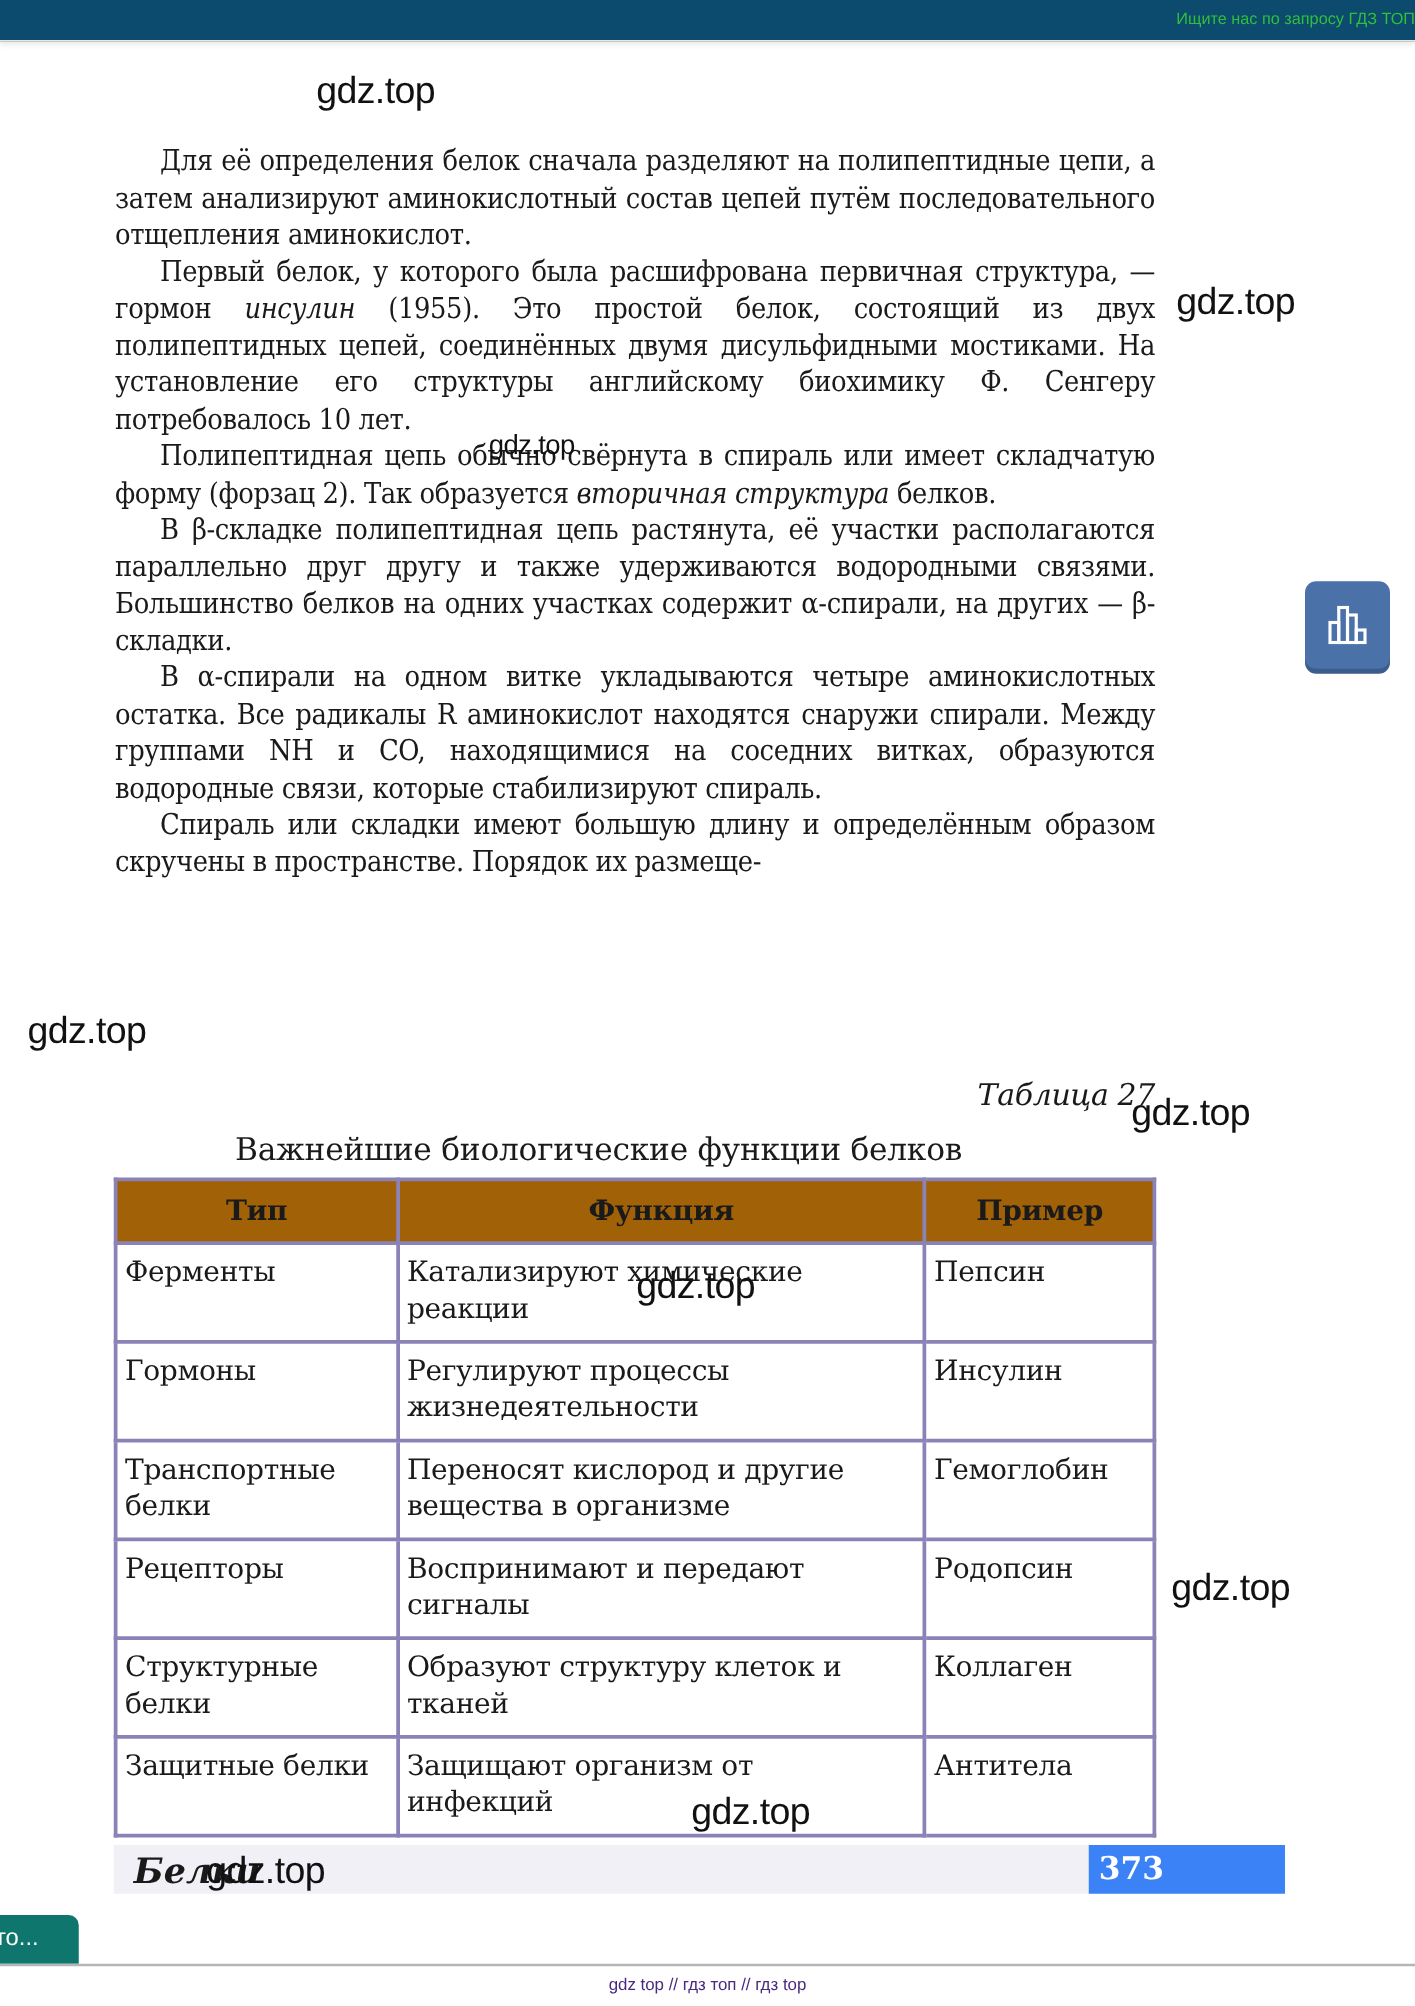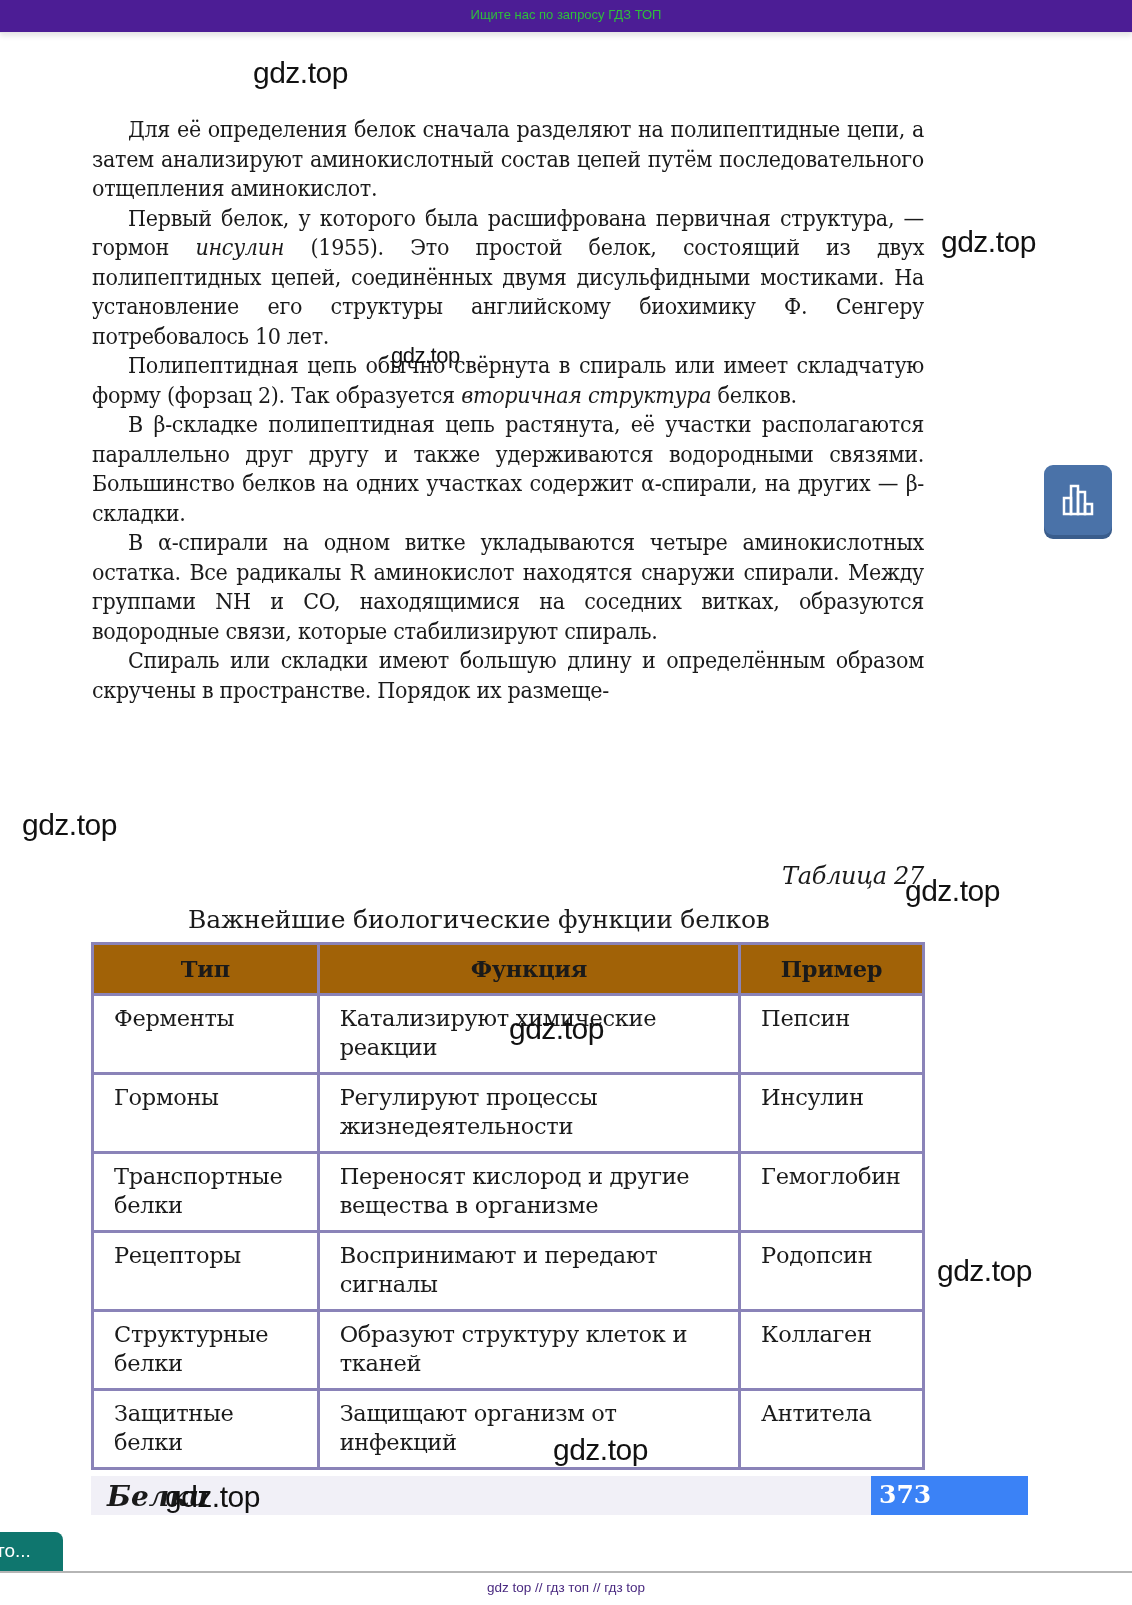--- a/index.html
+++ b/index.html
@@ -2,23 +2,23 @@
 <html><head>
   <meta charset="utf-8">
   <style>
     html, body { margin: 0; padding: 0; }
     body {
       width: 1132px; height: 1605px; position: relative; overflow: hidden;
       background: #ffffff; font-family: "DejaVu Serif", serif; color: #1a1a1a;
     }
     .top-banner {
       position: absolute; left: 0; top: 0; width: 1132px; height: 32px;
-      background: #4c1d95; border-bottom: 1px solid #e6e6e6;
+      background: #0c4a6e; border-bottom: 1px solid #e6e6e6;
       box-shadow: 0 3px 5px rgba(0,0,0,0.10);
-      text-align: center; z-index: 3;
+      text-align: right; z-index: 3;
     }
     .top-banner span {
       font-family: "Liberation Sans", sans-serif; font-size: 13px;
       color: #2fbf3c; line-height: 30px; cursor: pointer;
     }
     .wm {
       position: absolute; font-family: "Liberation Sans", sans-serif;
       font-size: 30px; color: #111; white-space: nowrap; z-index: 2;
       letter-spacing: -0.5px;
     }
@@ -48,21 +48,21 @@
       position: absolute; left: 91px; top: 942px; width: 834px;
       border-collapse: collapse; font-size: 22.5px; letter-spacing: -0.3px;
     }
     table.proteins th, table.proteins td {
       border: 3px solid #8a83b8; vertical-align: top; text-align: left;
     }
     table.proteins th {
       background: #a16207; height: 44px; text-align: center; font-weight: bold;
       vertical-align: middle; padding: 2px 8px;
     }
-    table.proteins td { height: 68px; padding: 8px 14px 0 20px; line-height: 29px; margin-top: 13px; }
+    table.proteins td { height: 68px; padding: 8px 14px 0 6px; line-height: 29px; margin-top: 13px; }
     table.proteins col.c1 { width: 226px; }
     table.proteins col.c2 { width: 424px; }
     table.proteins col.c3 { width: 184px; }
     .footer-band {
       position: absolute; left: 91px; top: 1476px; width: 780px; height: 39px;
       background: #f1f0f7;
     }
     .footer-band span {
       position: absolute; left: 16px; top: 4px; font-style: italic; font-weight: bold;
       font-size: 28px;

